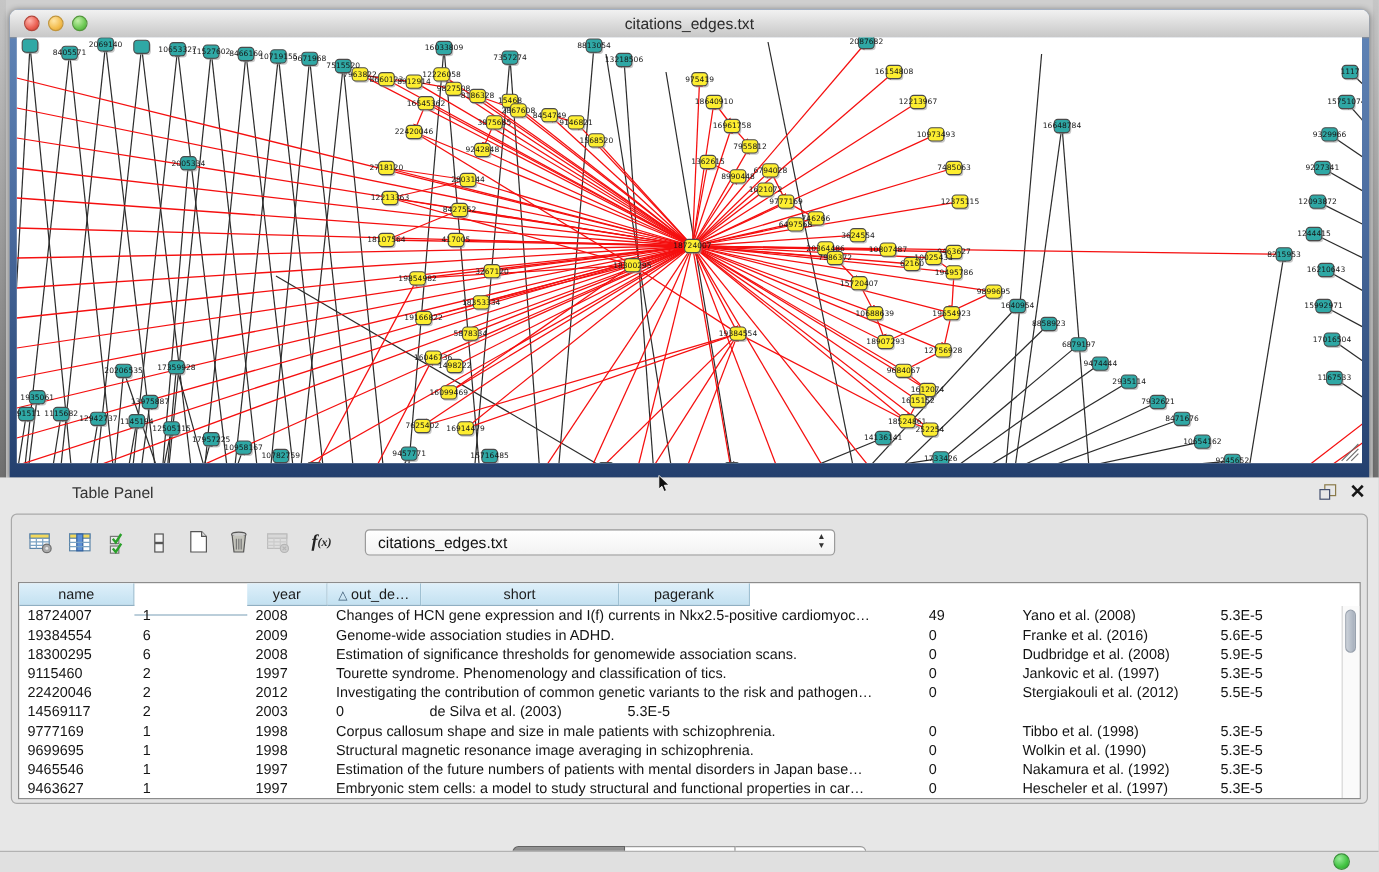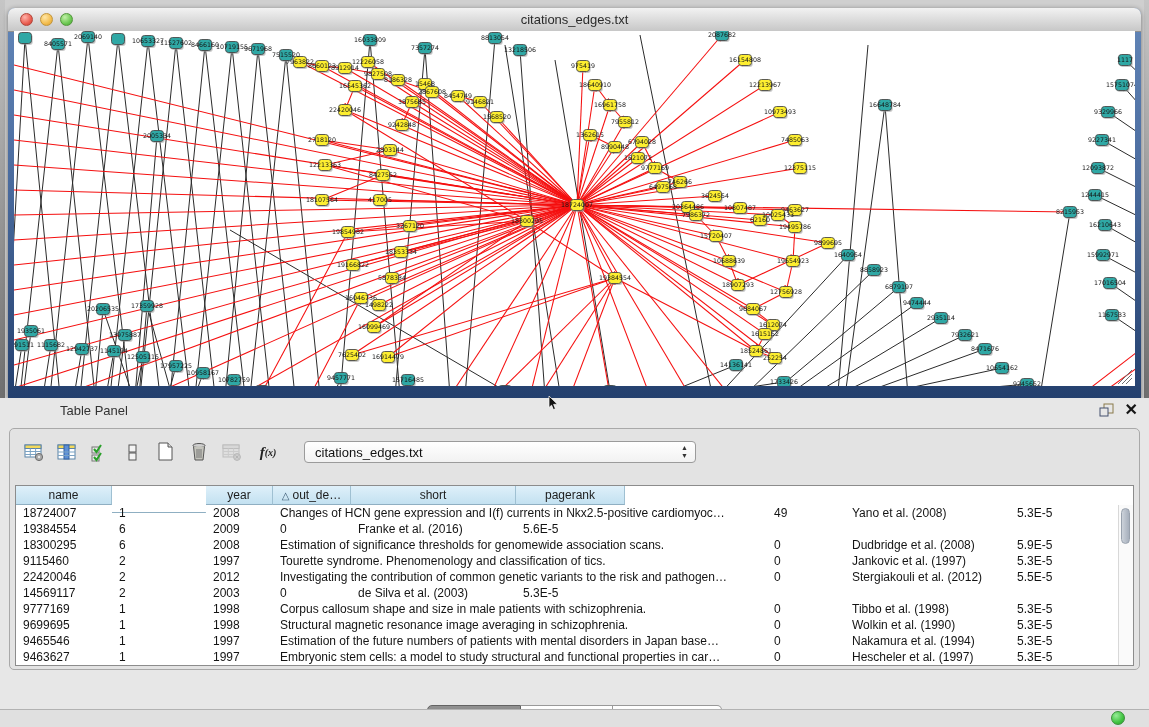--- a/index.html
+++ b/index.html
@@ -780,20 +780,21 @@
             <div class="td" style="width: 67px;">2008</div>
             <div class="td" style="width: 494px;">Changes of HCN gene expression and I(f) currents in Nkx2.5-positive cardiomyoc…</div>
             <div class="td" style="width: 78px;">49</div>
             <div class="td" style="width: 165px;">Yano et al. (2008)</div>
             <div class="td" style="width: 109px;">5.3E-5</div>
           </div>
           <div class="row">
             <div class="td" style="width: 96px;">19384554</div>
             <div class="td" style="width: 94px;">6</div>
             <div class="td" style="width: 67px;">2009</div>
+            <div class="td" style="width: 494px;">Genome-wide association studies in ADHD.</div>
             <div class="td" style="width: 78px;">0</div>
             <div class="td" style="width: 165px;">Franke et al. (2016)</div>
             <div class="td" style="width: 109px;">5.6E-5</div>
           </div>
           <div class="row">
             <div class="td" style="width: 96px;">18300295</div>
             <div class="td" style="width: 94px;">6</div>
             <div class="td" style="width: 67px;">2008</div>
             <div class="td" style="width: 494px;">Estimation of significance thresholds for genomewide association scans.</div>
             <div class="td" style="width: 78px;">0</div>
@@ -843,21 +844,21 @@
             <div class="td" style="width: 78px;">0</div>
             <div class="td" style="width: 165px;">Wolkin et al. (1990)</div>
             <div class="td" style="width: 109px;">5.3E-5</div>
           </div>
           <div class="row">
             <div class="td" style="width: 96px;">9465546</div>
             <div class="td" style="width: 94px;">1</div>
             <div class="td" style="width: 67px;">1997</div>
             <div class="td" style="width: 494px;">Estimation of the future numbers of patients with mental disorders in Japan base…</div>
             <div class="td" style="width: 78px;">0</div>
-            <div class="td" style="width: 165px;">Nakamura et al. (1994)</div>
+            <div class="td" style="width: 165px;">Nakamura et al. (1992)</div>
             <div class="td" style="width: 109px;">5.3E-5</div>
           </div>
           <div class="row">
             <div class="td" style="width: 96px;">9463627</div>
             <div class="td" style="width: 94px;">1</div>
             <div class="td" style="width: 67px;">1997</div>
             <div class="td" style="width: 494px;">Embryonic stem cells: a model to study structural and functional properties in car…</div>
             <div class="td" style="width: 78px;">0</div>
             <div class="td" style="width: 165px;">Hescheler et al. (1997)</div>
             <div class="td" style="width: 109px;">5.3E-5</div>

